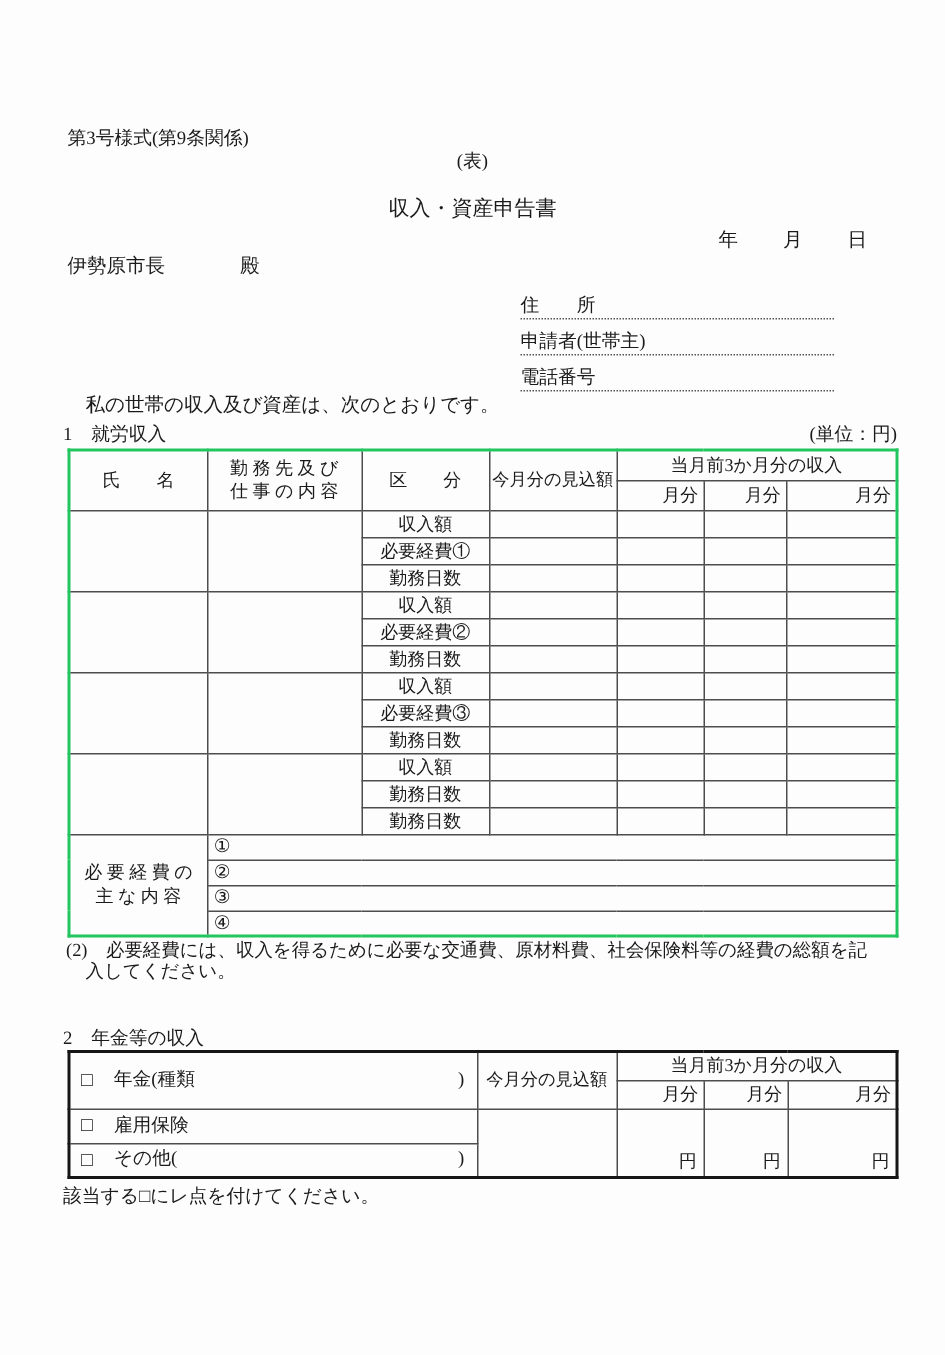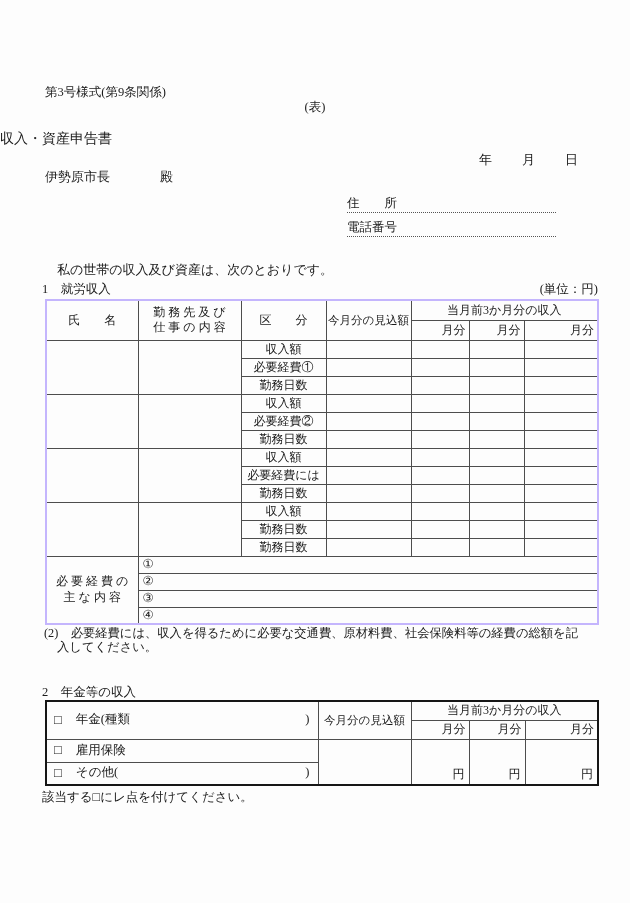--- a/index.html
+++ b/index.html
@@ -7,33 +7,33 @@
     width:630px;height:903px;
     background:#ffffff;
     font-family:"Liberation Serif","DejaVu Serif",serif;
     color:#1a1a1a;
   }
   .page{position:relative;width:630px;height:903px;background:#fdfdfd;overflow:hidden;}
 
   .abs{position:absolute;}
   .form-number{left:45px;top:84px;font-size:12.5px;}
   .side-label{left:0;right:0;top:99px;text-align:center;font-size:12.5px;}
-  .doc-title{left:0;right:0;top:130px;text-align:left;font-size:14px;}
+  .doc-title{left:0;right:0;top:130px;text-align:center;font-size:14px;}
   .date-line{left:479px;top:151px;width:99px;display:flex;justify-content:space-between;font-size:13px;}
   .addressee{left:45px;top:168px;font-size:13px;display:flex;}
   .addressee .name{width:115px;}
   .contact{left:347px;top:190px;width:209px;}
   .contact .field{height:22px;border-bottom:1px dotted #555;font-size:12.5px;line-height:26px;margin-bottom:1px;}
   .intro{left:57px;top:261px;font-size:13px;}
   .sec1-head{left:42px;top:281px;width:556px;display:flex;justify-content:space-between;font-size:12.5px;}
   .sec2-head{left:42px;top:684px;font-size:12.5px;}
   .footer-note{left:42px;top:789px;font-size:12.5px;}
 
   table{border-collapse:collapse;table-layout:fixed;background:transparent;}
-  table.t1{position:absolute;left:45px;top:299px;width:552px;border:2px solid #c4b5fd;}
+  table.t1{position:absolute;left:45px;top:299px;width:552px;border:2px solid #22c55e;}
   table.t2{position:absolute;left:45px;top:700px;width:552px;border:2px solid #161616;}
   td,th{border:1px solid #4d4d4d;padding:0;font-weight:normal;font-size:12px;
         overflow:hidden;white-space:nowrap;text-align:center;vertical-align:middle;line-height:1.25;}
   .h20{height:20px;} .h18{height:18px;} .h17{height:17px;} .h19{height:19px;} .h23{height:23px;}
   .two-line{line-height:1.3;}
   .m-head{text-align:right;padding-right:3px;}
   .expense-item{text-align:left;padding-left:4px;font-size:12.5px;}
   .estimate-h{font-size:11.5px;}
   .notes{position:absolute;left:44px;top:627px;width:560px;font-size:12.3px;line-height:13.8px;}
   .notes .cont{padding-left:13px;}
@@ -57,20 +57,21 @@
     <span>日</span>
   </div>
 
   <div class="abs addressee">
     <span class="name">伊勢原市長</span>
     <span>殿</span>
   </div>
 
   <div class="abs contact">
     <div class="field">住　　所</div>
+    <div class="field">申請者(世帯主)</div>
     <div class="field">電話番号</div>
   </div>
 
   <div class="abs intro">私の世帯の収入及び資産は、次のとおりです。</div>
 
   <div class="abs sec1-head">
     <span>1　就労収入</span>
     <span>(単位：円)</span>
   </div>
 
@@ -152,21 +153,21 @@
     <tr class="h18">
       <td rowspan="3"></td>
       <td rowspan="3"></td>
       <td>収入額</td>
       <td></td>
           <td></td>
           <td></td>
           <td></td>
     </tr>
     <tr class="h18">
-          <td>必要経費には</td>
+          <td>必要経費③</td>
       <td></td>
           <td></td>
           <td></td>
           <td></td>
         </tr>
     <tr class="h18">
           <td>勤務日数</td>
       <td></td>
           <td></td>
           <td></td>

